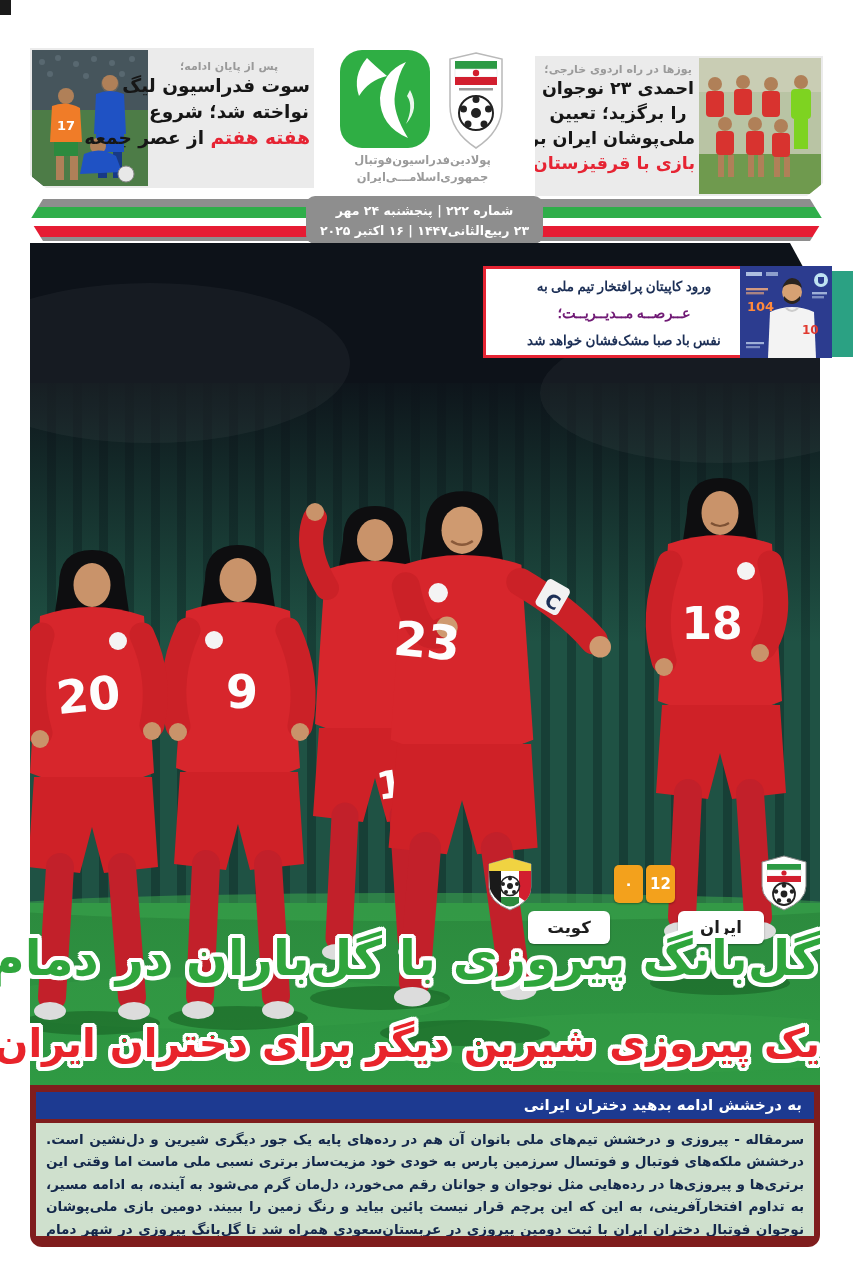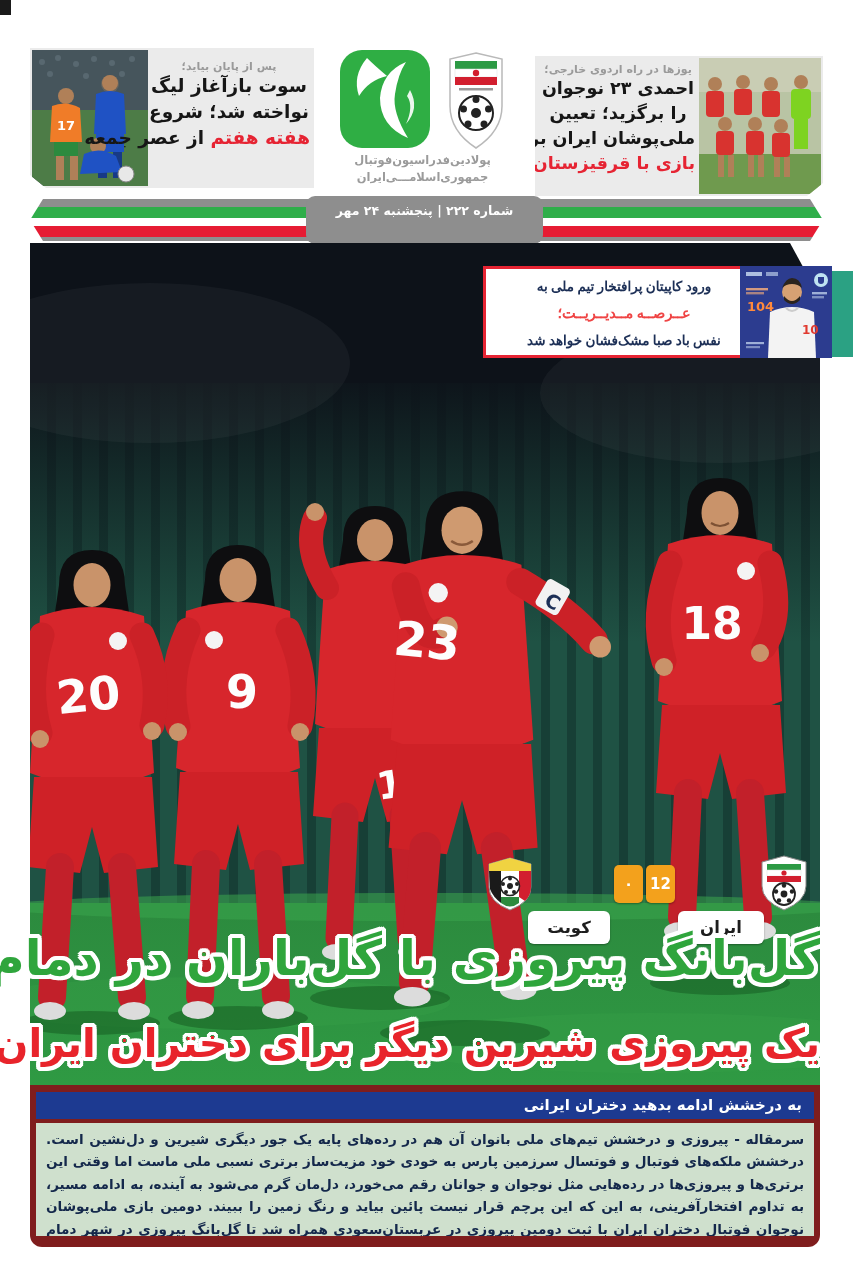--- a/index.html
+++ b/index.html
@@ -26,21 +26,21 @@
   .stripes.tip-left{clip-path:polygon(100% 0,13px 0,0 50%,13px 100%,100% 100%);}
   .stripes.tip-right{clip-path:polygon(0 0,calc(100% - 13px) 0,100% 50%,calc(100% - 13px) 100%,0 100%);}
   .date-pill{background:#8e8e8e;border-radius:9px;color:#fff;font-size:12.5px;font-weight:bold;
              text-align:center;line-height:20px;padding-top:5px;box-sizing:border-box;}
 
   
   #main-photo{clip-path:polygon(0 0,760px 0,100% 55px,100% 100%,0 100%);}
   .inset-box{background:#fff;border:3px solid #e62433;box-sizing:border-box;text-align:center;line-height:27px;padding-top:4px;}
   .inset-line{font-size:13.5px;font-weight:bold;color:#1c2f56;
       text-shadow:-1px -1px 0 #fff,1px -1px 0 #fff,-1px 1px 0 #fff,1px 1px 0 #fff;}
-  .inset-line.mid{color:#ef4444;font-size:14.5px;}
+  .inset-line.mid{color:#701a75;font-size:14.5px;}
 
   .score-pill{background:#fff;border-radius:6px;text-align:center;font-weight:bold;
               font-size:16.5px;color:#1d1d1d;line-height:33px;box-shadow:0 1px 2px rgba(0,0,0,.35);margin-top:43px;}
   .score-num{background:#f3a11c;border-radius:5px;text-align:center;font-weight:bold;
              font-size:15px;color:#fff;line-height:38px;box-shadow:0 1px 2px rgba(0,0,0,.35);}
 
   .headline{width:790px;text-align:center;font-weight:bold;}
   .outline-w{text-shadow:
      -3px -3px 0 #fff,3px -3px 0 #fff,-3px 3px 0 #fff,3px 3px 0 #fff,
      -4px 0 0 #fff,4px 0 0 #fff,0 -4px 0 #fff,0 4px 0 #fff,
@@ -91,22 +91,22 @@
       <text x="34" y="80" text-anchor="middle" font-size="13" font-weight="bold" fill="#fff">17</text>
       <rect x="22" y="92" width="24" height="14" fill="#2c8a3e"></rect>
       <rect x="24" y="106" width="8" height="24" fill="#b08058"></rect>
         <rect x="38" y="106" width="8" height="24" fill="#b08058"></rect>
 
       <circle cx="66" cy="96" r="8" fill="#b08058"></circle>
       <path d="M52 104 Q68 96 84 106 L90 122 L48 124 Z" fill="#1f52c4"></path>
       <circle cx="94" cy="124" r="8" fill="#e8e8e8" stroke="#888"></circle>
     </svg>
     <div class="abs rtl" style="left:118px;right:4px;top:12px;">
-      <div class="kicker">پس از پایان بیاید؛</div>
-      <div class="story-title nowrap">سوت بازآغاز لیگ</div>
+      <div class="kicker">پس از پایان ادامه؛</div>
+      <div class="story-title nowrap">سوت فدراسیون لیگ</div>
       <div class="story-title nowrap">نواخته شد؛ شروع</div>
       <div class="story-title nowrap"><span class="red-txt">هفته هفتم</span><span> از عصر جمعه</span></div>
     </div>
   </div>
 
   <svg class="abs" style="left:340px;top:50px;" width="90" height="98" viewBox="0 0 90 98">
     <rect width="90" height="98" rx="22" fill="#2fae44"></rect>
     <path d="M27 8 Q12 26 19 46 Q29 30 47 26 Q34 15 27 8 Z" fill="#fff"></path>
     <path d="M66 12 Q42 22 40 48 Q40 76 68 88 Q52 62 55 44 Q58 24 66 12 Z" fill="#fff"></path>
     <path d="M70 40 Q80 58 66 74 Q74 56 67 46 Z" fill="#fff" opacity="0.9"></path>
@@ -186,20 +186,21 @@
   </div>
   <div class="abs stripes tip-right" style="left:540px;top:199px;width:283px;">
     <div class="b" style="height:8px;background:#8e8e8e;"></div>
     <div class="b" style="height:11px;background:#2fae4a;"></div>
     <div class="b" style="height:8px;background:#ffffff;"></div>
     <div class="b" style="height:11px;background:#e61c33;"></div>
     <div class="b" style="height:4px;background:#8e8e8e;"></div>
   </div>
   <div class="abs date-pill rtl" style="left:306px;top:196px;width:237px;height:48px;">
     <div class="nowrap">شماره ۲۲۲ | پنجشنبه ۲۴ مهر</div>
+    <div class="nowrap">۲۳ ربیع‌الثانی۱۴۴۷ | ۱۶ اکتبر ۲۰۲۵</div>
   </div>
 
   <div id="main-photo" class="abs" style="left:30px;top:243px;width:790px;height:842px;">
     <svg width="790" height="842" viewBox="0 0 790 842">
       <defs>
         <pattern id="fence" width="26" height="40" patternUnits="userSpaceOnUse">
           <rect width="26" height="40" fill="#1f5244"></rect>
           <rect x="17" width="9" height="40" fill="#173f36"></rect>
         </pattern>
         <linearGradient id="topfade" x1="0" y1="0" x2="0" y2="1">

